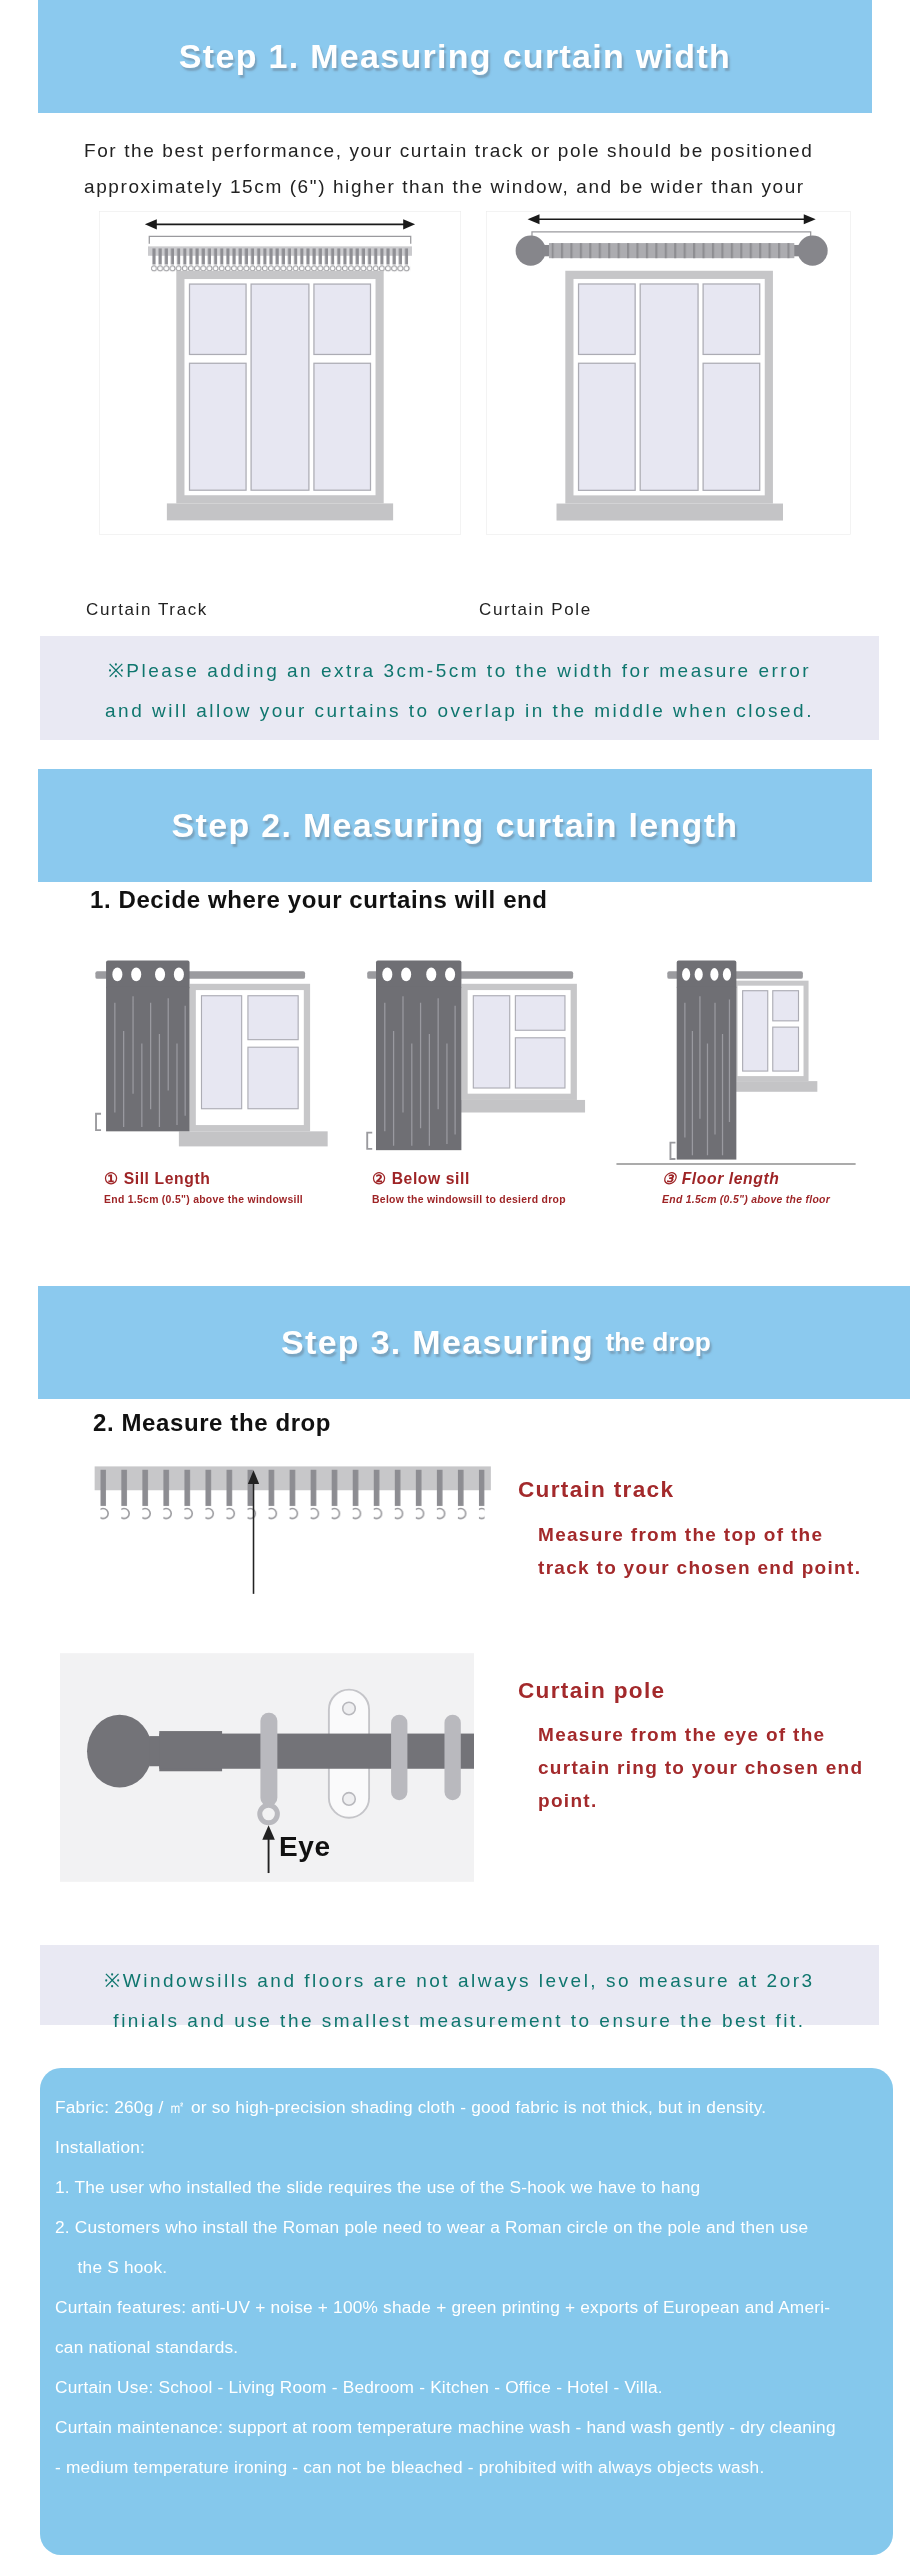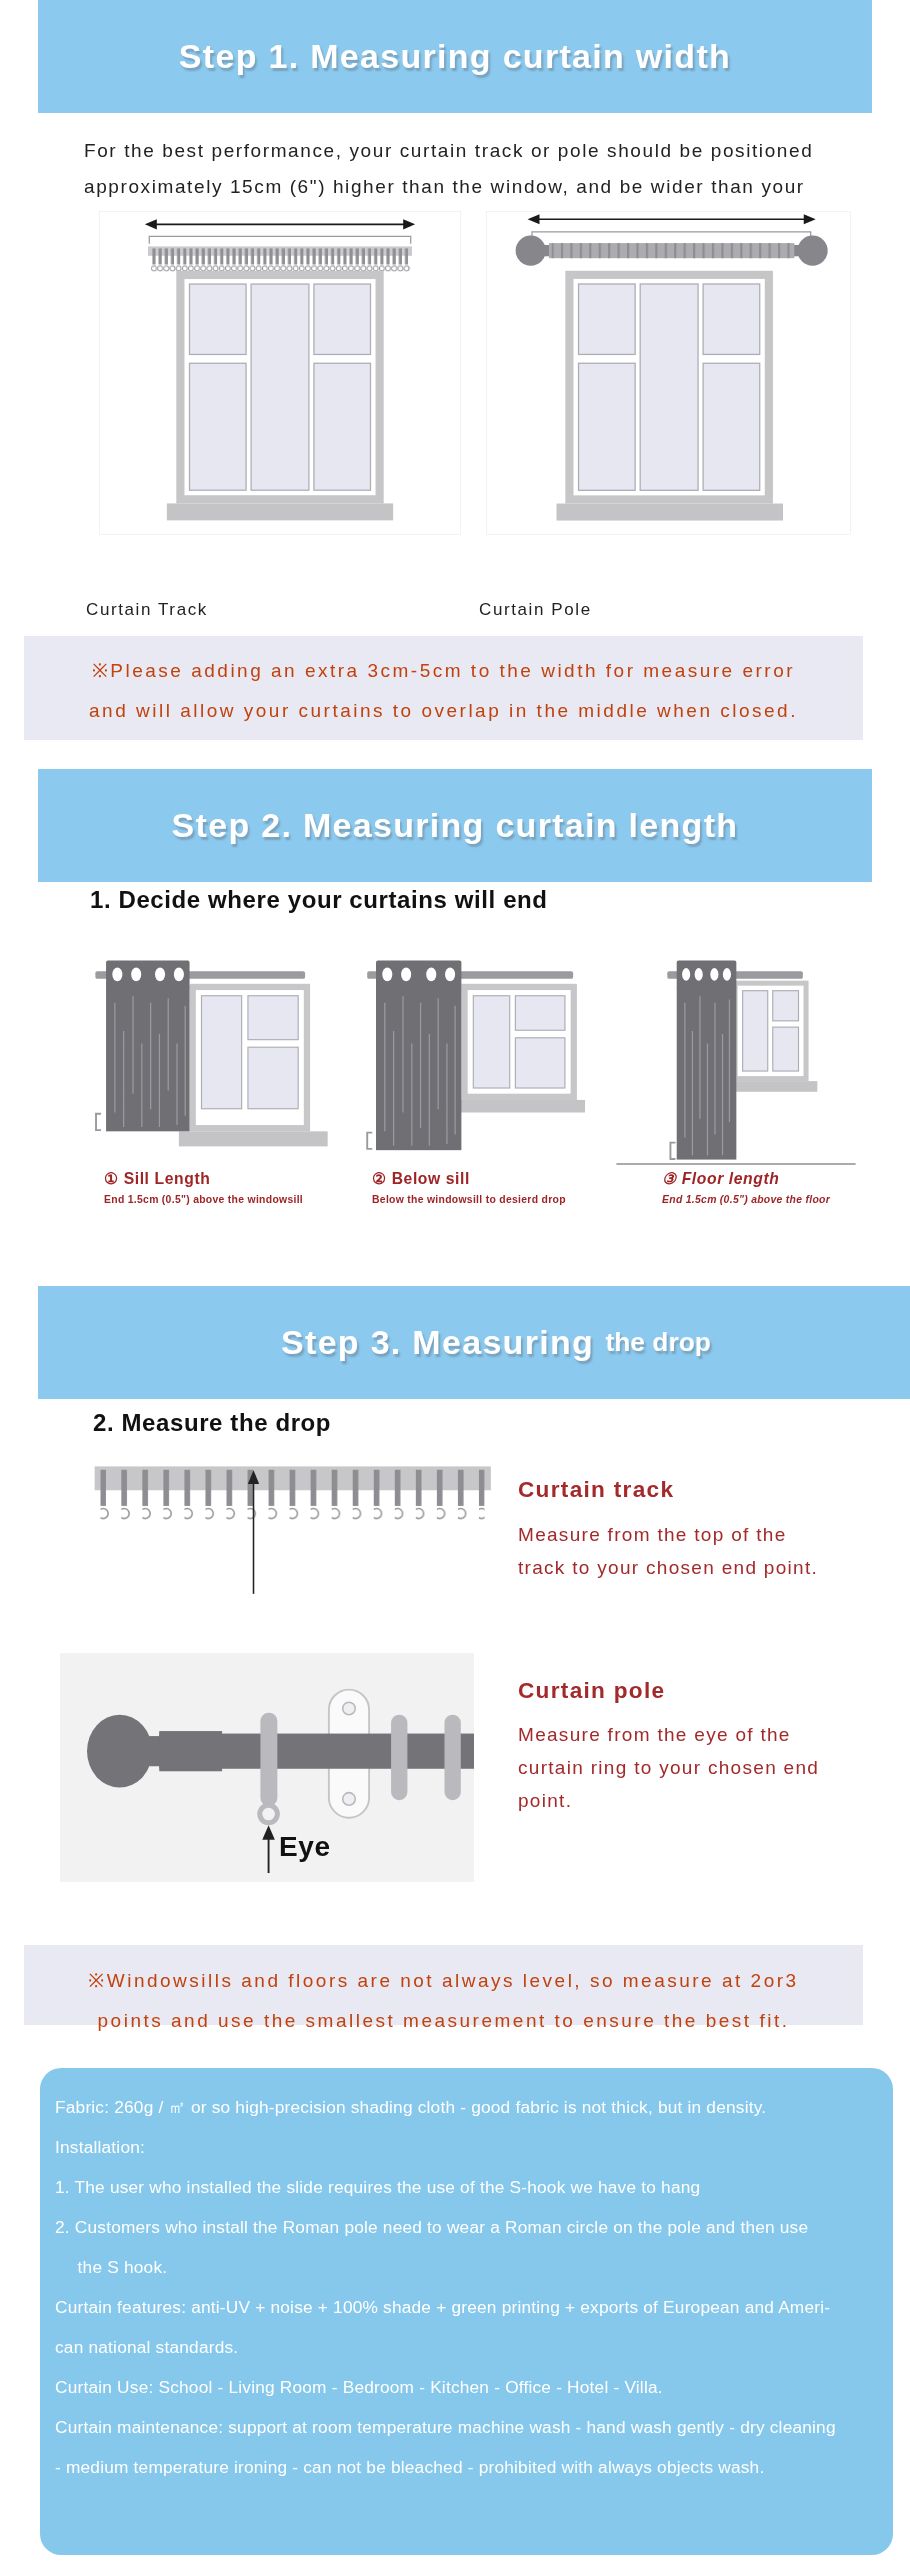--- a/index.html
+++ b/index.html
@@ -9,29 +9,29 @@
           display:flex;align-items:center;justify-content:center;
           color:#ffffff;font-weight:bold;font-size:34px;letter-spacing:1.3px;
           text-shadow:1.9px 2.5px 1.9px rgba(105,130,150,0.55);white-space:nowrap;}
   .banner .sub{font-size:26.4px;letter-spacing:0;margin-left:11.3px;}
   .intro{position:absolute;left:84px;top:133px;font-size:19px;letter-spacing:1.6px;
          line-height:36px;color:#222;white-space:nowrap;}
   .heading{position:absolute;font-size:24px;font-weight:bold;color:#111;
            letter-spacing:0.6px;white-space:nowrap;}
   .cap1{position:absolute;font-size:17px;color:#222;letter-spacing:1.6px;
         line-height:35px;white-space:nowrap;}
-  .note{position:absolute;left:24px;width:839px;background:#E9E9F3;color:#c2410c;
+  .note{position:absolute;left:40px;width:839px;background:#E9E9F3;color:#0f766e;
         text-align:center;font-size:19px;letter-spacing:2.5px;line-height:40px;
         white-space:nowrap;}
   .opt{position:absolute;color:#9E2426;white-space:nowrap;}
   .opt .t{font-size:15.7px;font-weight:bold;letter-spacing:0.6px;}
   .opt .d{font-size:10.4px;font-weight:bold;letter-spacing:0.3px;margin-top:6.3px;}
   .redcap{position:absolute;color:#A3292B;white-space:nowrap;}
   .redcap .title{font-size:22.6px;font-weight:bold;letter-spacing:1.3px;}
-  .redcap .line{font-size:19px;font-weight:normal;letter-spacing:1.3px;line-height:33px;}
+  .redcap .line{font-size:19px;font-weight:bold;letter-spacing:1.3px;line-height:33px;margin-left:20px;}
   .eyelabel{position:absolute;left:279px;top:1831px;font-size:28px;font-weight:bold;
             color:#111;letter-spacing:0.6px;}
   .footer{position:absolute;left:40px;top:2068px;width:853px;height:487px;
           background:#85C8EC;color:#ffffff;font-size:17.3px;letter-spacing:0.2px;
           box-sizing:border-box;padding:19px 7px 0 15px;border-radius:21px;}
   .footer .fline{line-height:40px;white-space:nowrap;}
   .footer .indent{padding-left:22.6px;}
   svg{position:absolute;display:block;}
 </style>
 </head>
@@ -251,21 +251,21 @@
   <div class="redcap" style="left:518px;top:1678px;">
     <div class="title">Curtain pole</div>
     <div style="height:14px;"></div>
     <div class="line">Measure from the eye of the</div>
     <div class="line">curtain ring to your chosen end</div>
     <div class="line">point.</div>
   </div>
 
   <div class="note" style="top:1945px;height:80px;padding-top:16.4px;box-sizing:border-box;">
     <div>※Windowsills and floors are not always level, so measure at 2or3</div>
-    <div>points and use the smallest measurement to ensure the best fit.</div>
+    <div>finials and use the smallest measurement to ensure the best fit.</div>
   </div>
 
   <div class="footer">
     <div class="fline">Fabric: 260g / ㎡ or so high-precision shading cloth - good fabric is not thick, but in density.</div>
     <div class="fline">Installation:</div>
     <div class="fline">1. The user who installed the slide requires the use of the S-hook we have to hang</div>
     <div class="fline">2. Customers who install the Roman pole need to wear a Roman circle on the pole and then use</div>
     <div class="fline indent">the S hook.</div>
     <div class="fline">Curtain features: anti-UV + noise + 100% shade + green printing + exports of European and Ameri-</div>
     <div class="fline">can national standards.</div>

